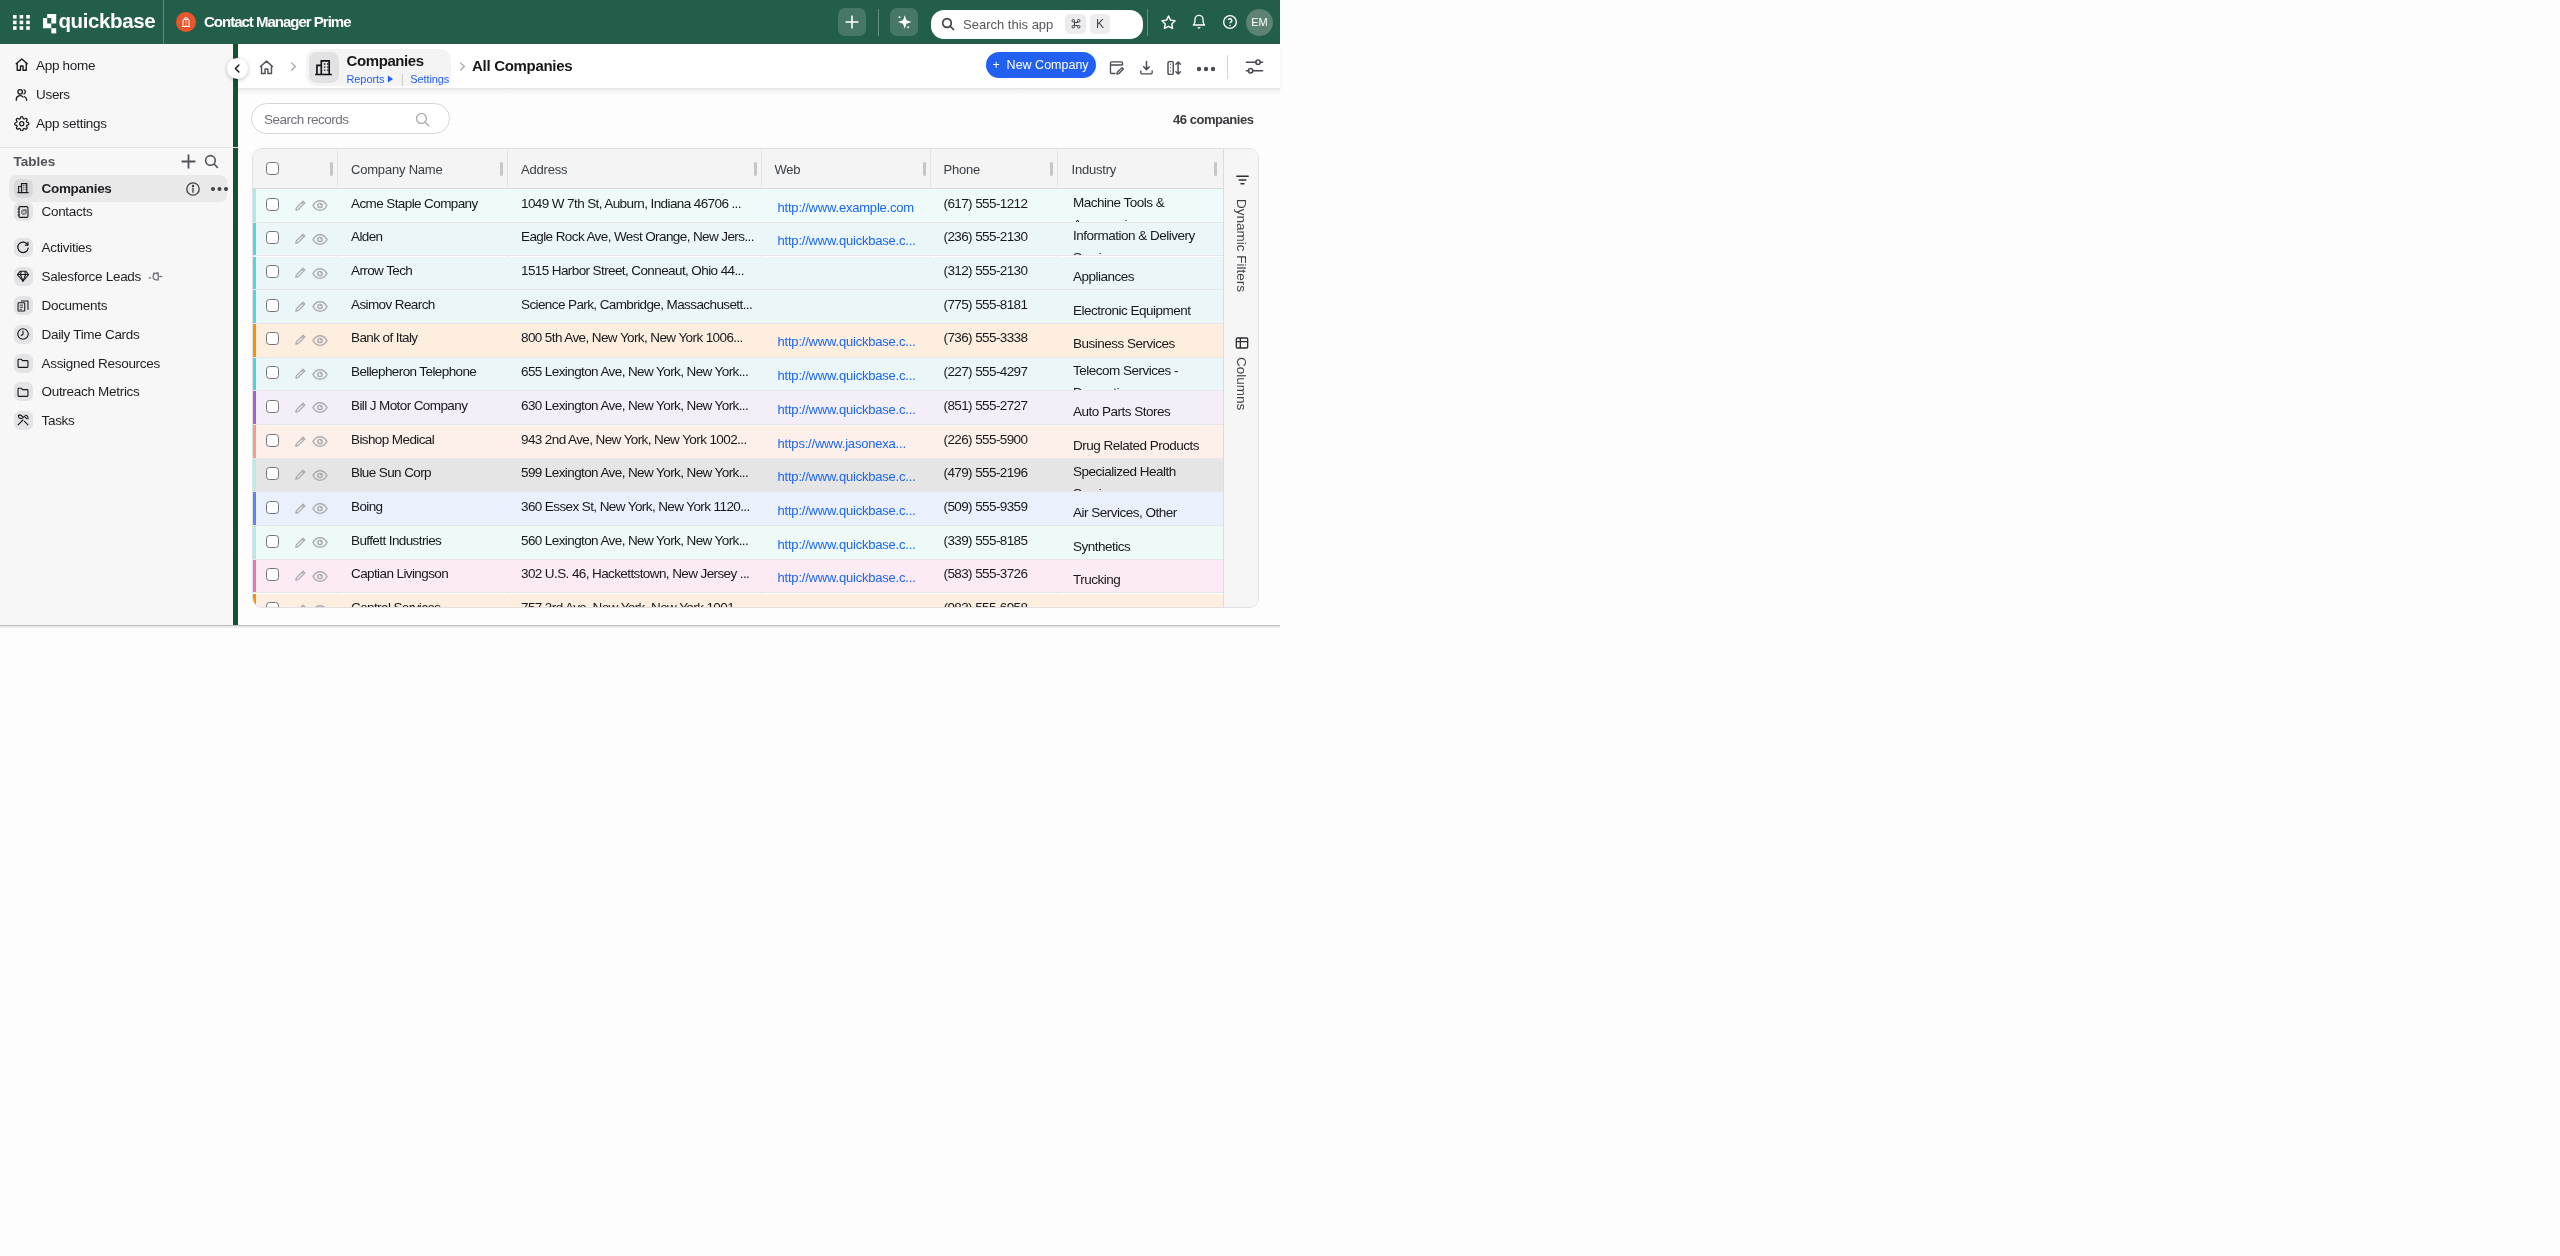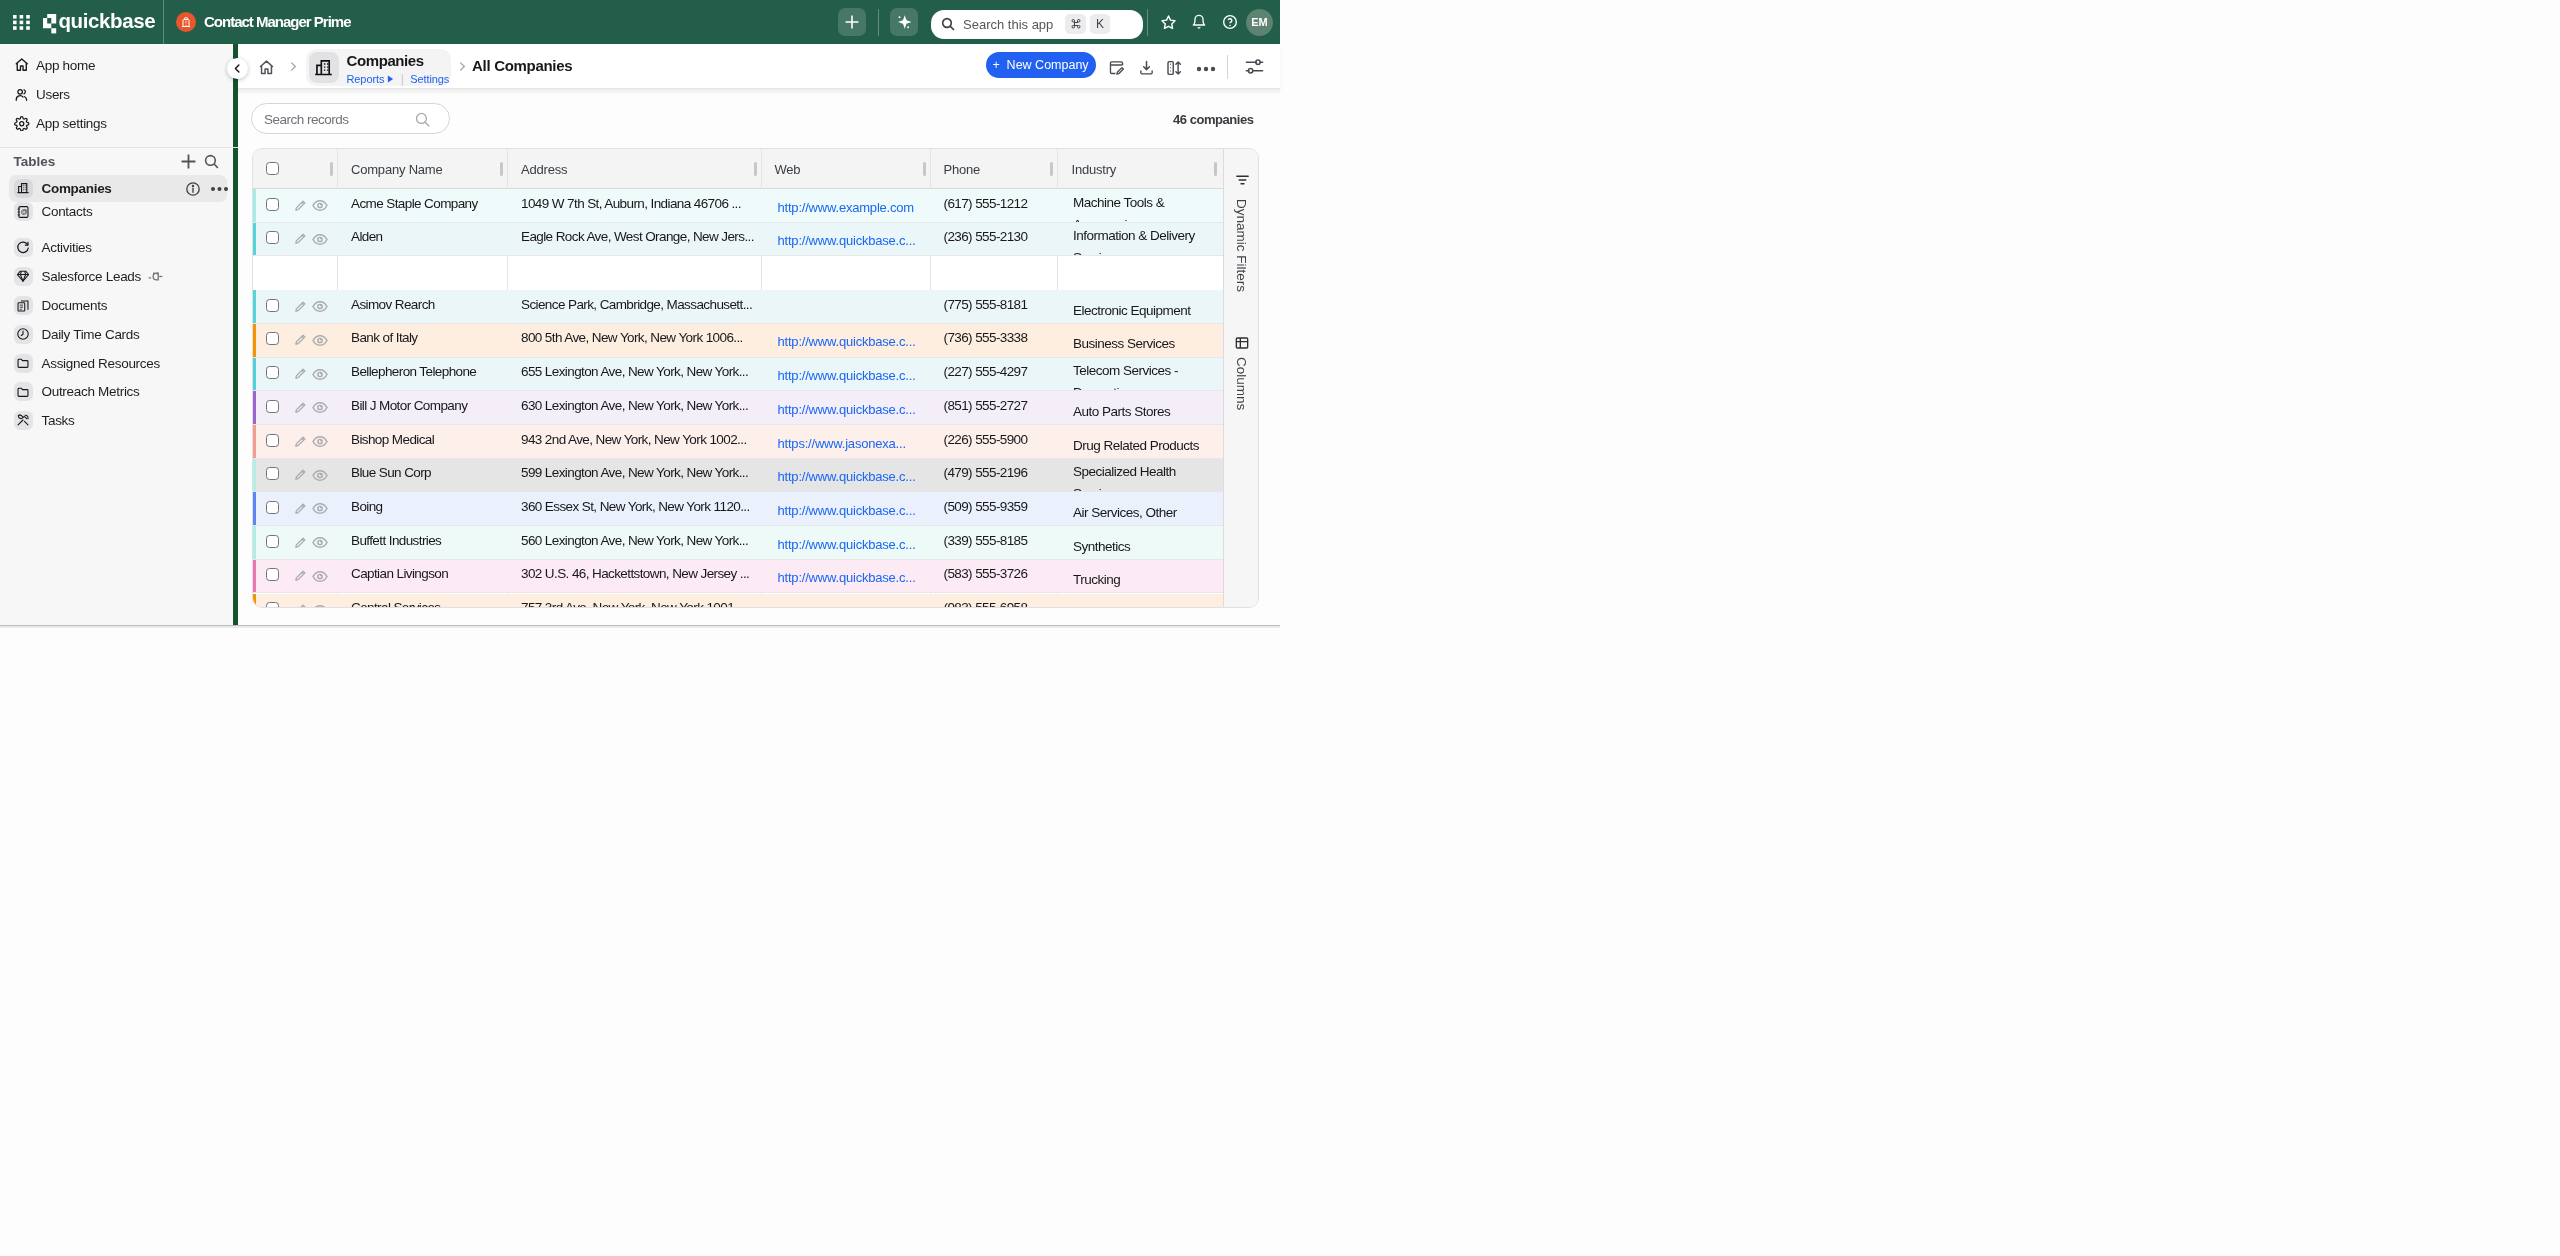--- a/index.html
+++ b/index.html
@@ -5,21 +5,21 @@
 .abs{position:absolute}
 .topbar{position:absolute;left:0;top:0;width:1280px;height:44px;background:#235e4a}
 .tsep{position:absolute;top:0;width:1px;height:44px;background:rgba(255,255,255,.28)}
 .qblogo{position:absolute;left:58.5px;top:9px;color:#fff;font-size:20.5px;font-weight:bold;letter-spacing:-.4px}
 .appname{position:absolute;left:204px;top:13px;color:#fff;font-size:15px;font-weight:bold;letter-spacing:-1px}
 .gbtn{position:absolute;top:8px;width:28px;height:28px;border-radius:7px;background:rgba(255,255,255,.16);display:flex;align-items:center;justify-content:center}
 .vsep2{position:absolute;top:9px;width:1px;height:27px;background:rgba(255,255,255,.3)}
 .searchapp{position:absolute;left:931px;top:9.5px;width:212px;height:29px;background:#fff;border-radius:13px;display:flex;align-items:center}
 .searchapp .ph{color:#55565c;font-size:13px;margin-left:7px}
 .kbd{position:absolute;top:4.5px;height:20px;border-radius:5px;background:#ececee;color:#3f3f46;display:flex;align-items:center;justify-content:center;font-size:12px}
-.avatar{position:absolute;left:1246px;top:8.5px;width:27px;height:27px;border-radius:50%;background:#5d8372;color:#fff;font-size:11px;font-weight:bold;display:flex;align-items:center;justify-content:center}
+.avatar{position:absolute;left:1246px;top:8.5px;width:27px;height:27px;border-radius:50%;background:#5d8372;color:#fff;font-size:11px;font-weight:normal;display:flex;align-items:center;justify-content:center}
 .sidebar{position:absolute;left:0;top:44px;width:237.5px;height:584px;background:#f7f7f8;border-right:5px solid #14532d}
 .sitem{position:absolute;left:0;width:237.5px;height:29px;display:flex;align-items:center}
 .sitem svg{margin-left:14px}
 .sitem .lbl{margin-left:6.5px;font-size:13.5px;letter-spacing:-.3px;color:#1f1f23}
 .sdiv{position:absolute;left:0;top:103px;width:237.5px;height:1px;background:#e4e4e7}
 .tablehead{position:absolute;left:13.5px;top:110px;font-size:13.5px;font-weight:bold;color:#52525b}
 .titem{position:absolute;left:8.5px;width:218px;height:27.5px;border-radius:7px;display:flex;align-items:center}
 .ticon{width:19px;height:19px;border-radius:6px;background:#e4e4e6;margin-left:5px;display:flex;align-items:center;justify-content:center;flex:none}
 .titem .lbl{margin-left:9px;font-size:13.5px;letter-spacing:-.3px;color:#1f1f23;white-space:nowrap}
 .crumb{position:absolute;left:237.5px;top:44px;width:1042.5px;height:45px;background:#fff;border-bottom:1px solid #e7e7ea;box-shadow:0 2px 5px rgba(0,0,0,.05)}
@@ -382,20 +382,37 @@
           <circle cx="12" cy="9" r="3.2"></circle>
           <circle cx="13.2" cy="7.6" r="1.2" fill="#aaaaaf" stroke="none"></circle>
         </svg>
 <div class="celltext" style="left:98.5px;top:6.5px;width:152px">Alden</div>
 <div class="celltext" style="left:268.5px;top:6.5px;width:237px">Eagle Rock Ave, West Orange, New Jers...</div>
 <div class="weblink" style="left:525px;top:10.5px;width:150px">http://www.quickbase.c...</div>
 <div class="celltext" style="left:691px;top:6.5px;width:112px">(236) 555-2130</div>
 <div class="indcell ind2">Information &amp; Delivery<br>Services</div>
 <div class="bord"></div>
       </div>
+<div class="row" style="top:108.0px;background:#ebf6f8">
+<div class="strip" style="background:#54d5da"></div>
+        <div class="cb rowcb"></div>
+        <svg class="abs" style="left:41px;top:8.5px" width="14" height="14" viewBox="0 0 24 24" fill="none" stroke="#aaaaaf" stroke-width="2.2">
+          <path d="M15.5 5.5l3 3L7 20l-3.8.8L4 17z M13.5 7.5l3 3" stroke-linejoin="round"></path>
+        </svg>
+        <svg class="abs" style="left:59px;top:10px" width="16" height="13" viewBox="0 0 24 18" fill="none" stroke="#aaaaaf" stroke-width="2.2">
+          <path d="M1.5 9S5.5 1.8 12 1.8 22.5 9 22.5 9 18.5 16.2 12 16.2 1.5 9 1.5 9z"></path>
+          <circle cx="12" cy="9" r="3.2"></circle>
+          <circle cx="13.2" cy="7.6" r="1.2" fill="#aaaaaf" stroke="none"></circle>
+        </svg>
+<div class="celltext" style="left:98.5px;top:6.5px;width:152px">Arrow Tech</div>
+<div class="celltext" style="left:268.5px;top:6.5px;width:237px">1515 Harbor Street, Conneaut, Ohio 44...</div>
+<div class="celltext" style="left:691px;top:6.5px;width:112px">(312) 555-2130</div>
+<div class="indcell ind1">Appliances</div>
+<div class="bord"></div>
+      </div>
 <div class="row" style="top:141.7px;background:#ebf6f8">
 <div class="strip" style="background:#54d5da"></div>
         <div class="cb rowcb"></div>
         <svg class="abs" style="left:41px;top:8.5px" width="14" height="14" viewBox="0 0 24 24" fill="none" stroke="#aaaaaf" stroke-width="2.2">
           <path d="M15.5 5.5l3 3L7 20l-3.8.8L4 17z M13.5 7.5l3 3" stroke-linejoin="round"></path>
         </svg>
         <svg class="abs" style="left:59px;top:10px" width="16" height="13" viewBox="0 0 24 18" fill="none" stroke="#aaaaaf" stroke-width="2.2">
           <path d="M1.5 9S5.5 1.8 12 1.8 22.5 9 22.5 9 18.5 16.2 12 16.2 1.5 9 1.5 9z"></path>
           <circle cx="12" cy="9" r="3.2"></circle>
           <circle cx="13.2" cy="7.6" r="1.2" fill="#aaaaaf" stroke="none"></circle>

